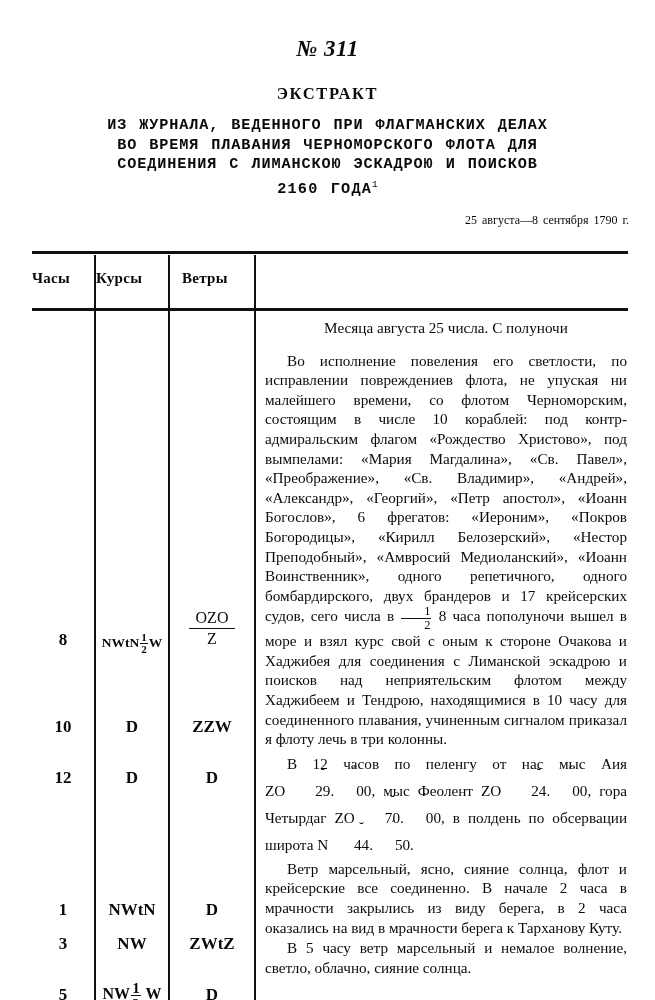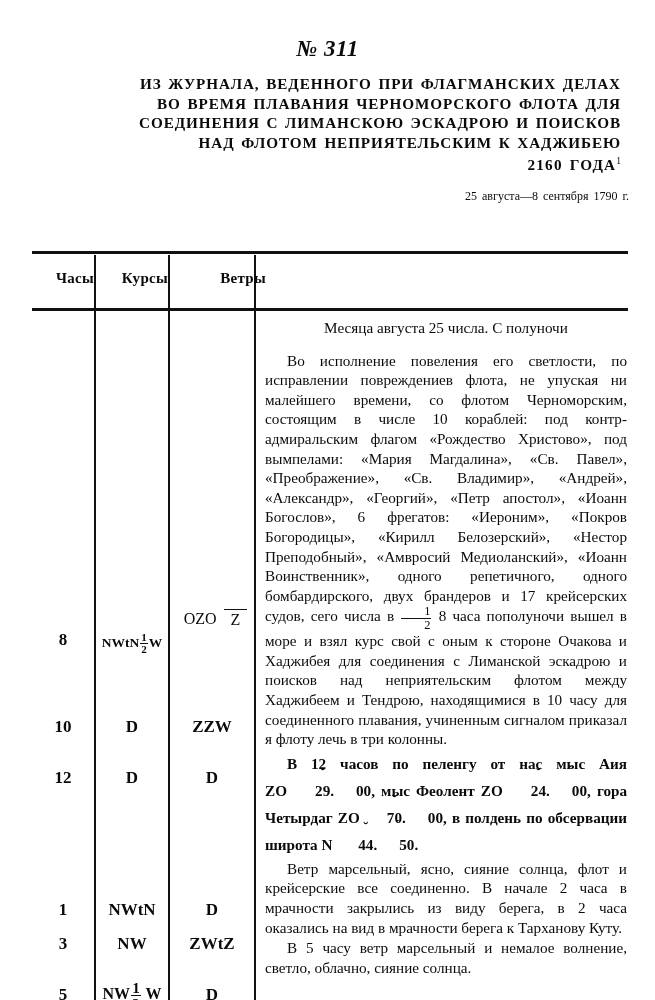--- a/index.html
+++ b/index.html
@@ -37,27 +37,28 @@
 
   .extract-label {
     text-align: center;
     font-weight: bold;
     font-size: 16.5px;
     letter-spacing: 1.6px;
     margin-top: 22px;
   }
 
   .doc-title {
-    text-align: right;
+    text-align: center;
     font-weight: bold;
     font-size: 15.2px;
     letter-spacing: 0.9px;
     line-height: 19.5px;
     margin: 12px 34px 0 34px;
     word-spacing: 2px;
+    font-family: Liberation Mono, monospace;
   }
   .doc-title .year-line {
     display: block;
     letter-spacing: 1.2px;
   }
   .footnote-mark {
     font-size: 9.5px;
     vertical-align: super;
     font-weight: normal;
     letter-spacing: 0;
@@ -105,21 +106,21 @@
   }
   .vrule.c1 { left: 62px; }
   .vrule.c2 { left: 136px; }
   .vrule.c3 { left: 222px; }
 
   .head-cell {
     position: absolute;
     top: 19px;
     font-weight: bold;
     font-size: 15px;
-    text-align: right;
+    text-align: left;
     letter-spacing: 0.3px;
   }
   .head-cell.h1 { left: 0;     width: 62px; }
   .head-cell.h2 { left: 64px;  width: 72px; }
   .head-cell.h3 { left: 138px; width: 84px; padding-left: 12px; }
 
   
   .col-hours, .col-courses, .col-winds {
     position: absolute;
     text-align: center;
@@ -170,21 +171,21 @@
     padding: 0 1px;
     font-size: 0.82em;
   }
   .frac.big .num, .frac.big .den {
     font-size: 0.95em;
   }
 
   
   .wind-stack {
     display: inline-flex;
-    flex-direction: row;
+    flex-direction: column;
     align-items: center;
     line-height: 1.15;
     font-weight: normal;
     font-size: 16px;
   }
   .wind-stack .num {
     padding: 0 7px 1px 7px;
   }
   .wind-stack .den {
     border-top: 1.8px solid #111;
@@ -218,21 +219,20 @@
   .section-head.tight {
     margin: 4px 0 5px 0 !important;
   }
   .para-gap {
     margin-top: 1px !important;
   }
 
   
   .bearing-line {
     line-height: 27px;
-    font-weight: bold;
   }
   .brv {
     position: relative;
     display: inline-block;
     white-space: nowrap;
   }
   .brv > .mark {
     position: absolute;
     left: 50%;
     transform: translateX(-50%);
@@ -259,26 +259,26 @@
 </head>
 <body>
 
 <div class="page">
 
   <div class="doc-number">
     <span class="numero">№</span>
     <span>311</span>
   </div>
 
+  <div class="extract-label">ЭКСТРАКТ</div>
 
   <div class="doc-title">
     <span>ИЗ ЖУРНАЛА, ВЕДЕННОГО ПРИ ФЛАГМАНСКИХ ДЕЛАХ</span><br>
     <span>ВО ВРЕМЯ ПЛАВАНИЯ ЧЕРНОМОРСКОГО ФЛОТА ДЛЯ</span><br>
     <span>СОЕДИНЕНИЯ С ЛИМАНСКОЮ ЭСКАДРОЮ И ПОИСКОВ</span><br>
-    <span>НАД ФЛОТОМ НЕПРИЯТЕЛЬСКИМ К ХАДЖИБЕЮ</span>
     <span class="year-line">
       <span>2160 ГОДА</span><span class="footnote-mark">1</span>
     </span>
   </div>
 
   <div class="date-range">25 августа—8 сентября 1790 г.</div>
 
   <div class="table-wrap">
 
     <div class="rule-top"></div>

